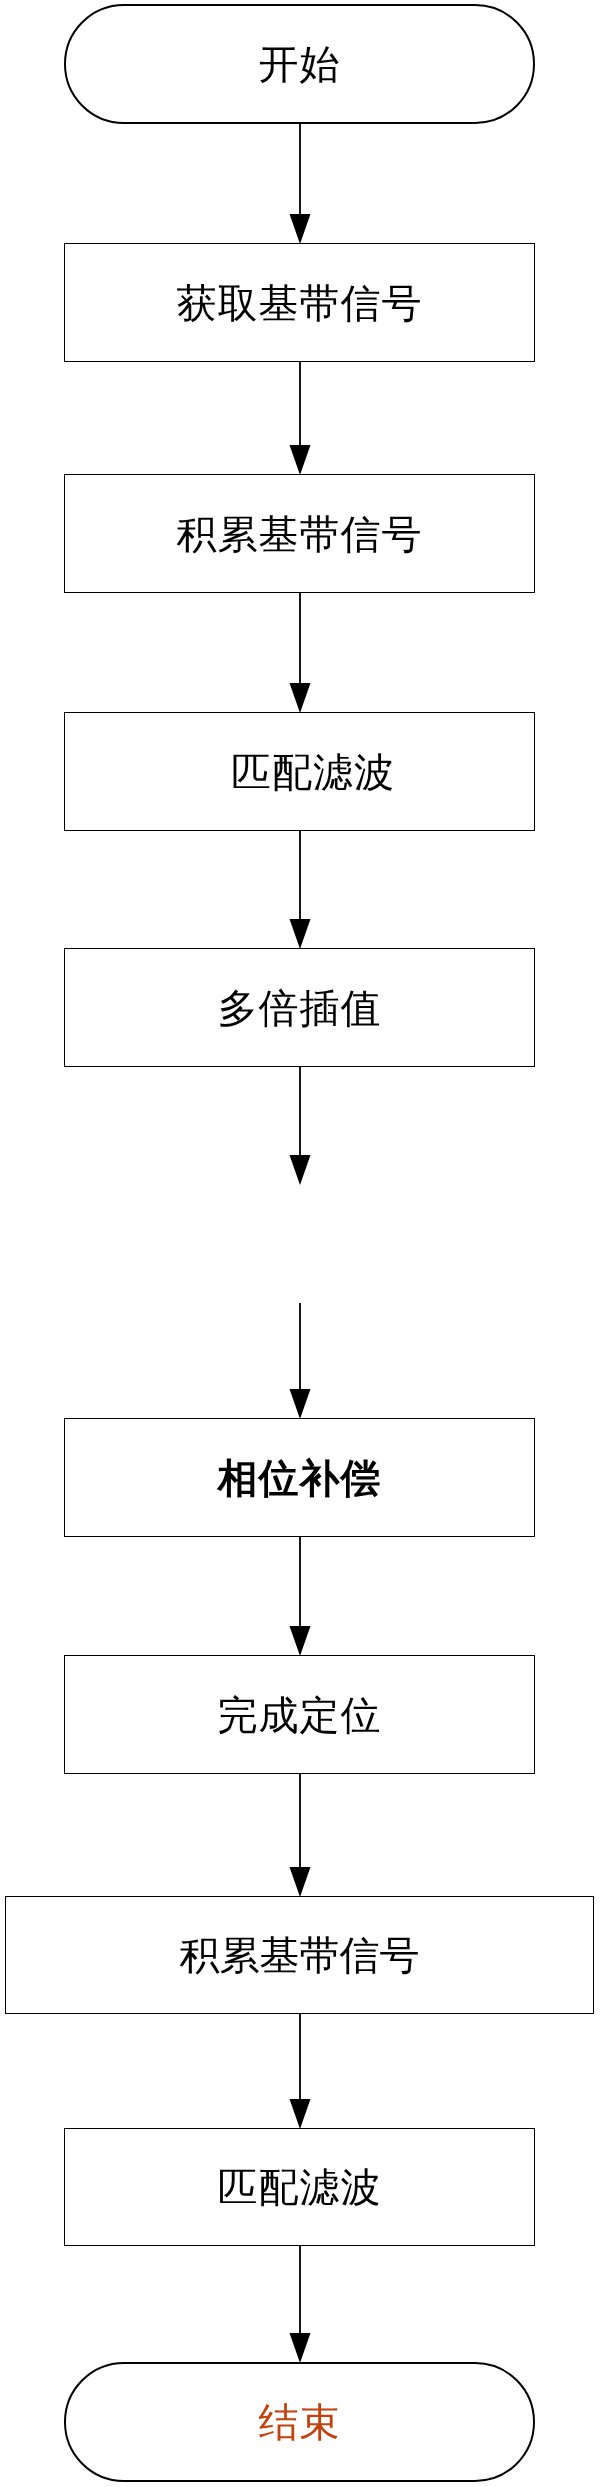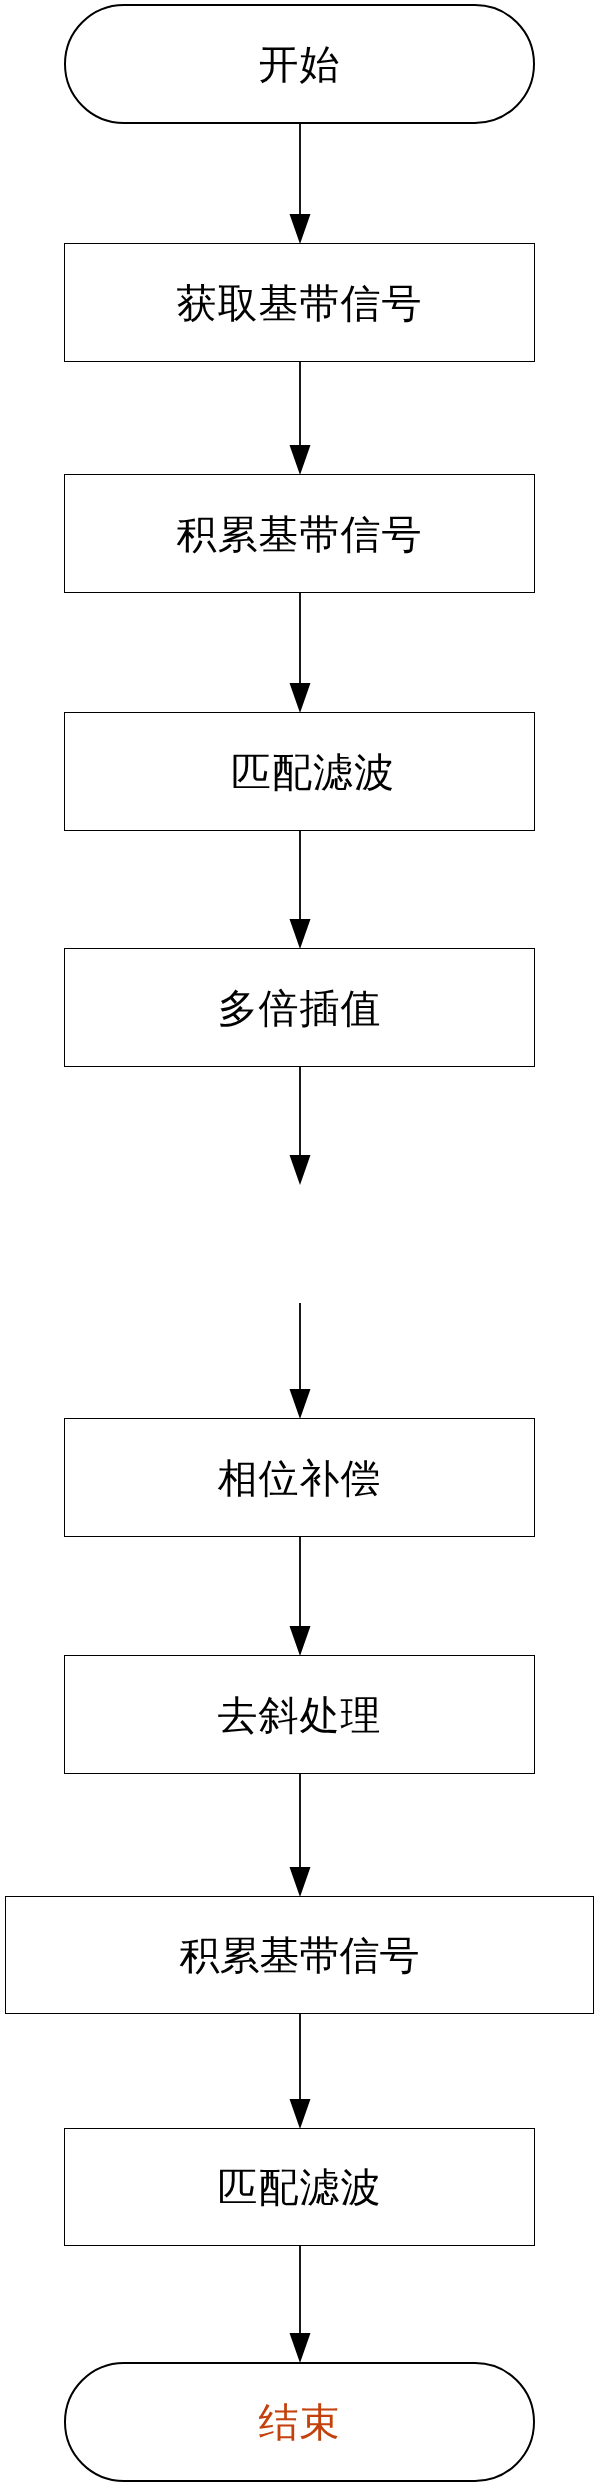--- a/index.html
+++ b/index.html
@@ -111,25 +111,25 @@
   </div>
   <div class="node" style="left: 64px; top: 474px; width: 471px; height: 119px; border-color: rgb(0, 0, 0); text-align: center;">
     <span class="node-label" style="color: rgb(0, 0, 0);">积累基带信号</span>
   </div>
   <div class="node" style="left: 64px; top: 712px; width: 471px; height: 119px; border-color: rgb(0, 0, 0);">
     <span class="node-label" style="color: rgb(0, 0, 0); margin-left: 27px;">匹配滤波</span>
   </div>
   <div class="node" style="left: 64px; top: 948px; width: 471px; height: 119px; border-color: rgb(0, 0, 0); align-items: center;">
     <span class="node-label" style="color: rgb(0, 0, 0);">多倍插值</span>
   </div>
-  <div class="node" style="left: 64px; top: 1418px; width: 471px; height: 119px; border-color: rgb(0, 0, 0);">
+  <div class="node" style="left: 64px; top: 1418px; width: 471px; height: 119px; border-color: rgb(0, 0, 0); font-weight: bold;">
     <span class="node-label" style="color: rgb(0, 0, 0);">相位补偿</span>
   </div>
   <div class="node" style="left: 64px; top: 1655px; width: 471px; height: 119px; border-color: rgb(0, 0, 0);">
-    <span class="node-label" style="color: rgb(0, 0, 0);">去斜处理</span>
+    <span class="node-label" style="color: rgb(0, 0, 0);">完成定位</span>
   </div>
   <div class="node wide" style="left: 5px; top: 1896px; width: 589px; height: 118px; border-color: rgb(0, 0, 0);">
     <span class="node-label" style="color: rgb(0, 0, 0);">积累基带信号</span>
   </div>
   <div class="node" style="left: 64px; top: 2128px; width: 471px; height: 118px; border-color: rgb(0, 0, 0);">
     <span class="node-label" style="color: rgb(0, 0, 0);">匹配滤波</span>
   </div>
   <div class="node terminator" style="left: 64px; top: 2362px; width: 471px; height: 120px; border-color: rgb(0, 0, 0);">
     <span class="node-label" style="color: #c2410c;">结束</span>
   </div>

